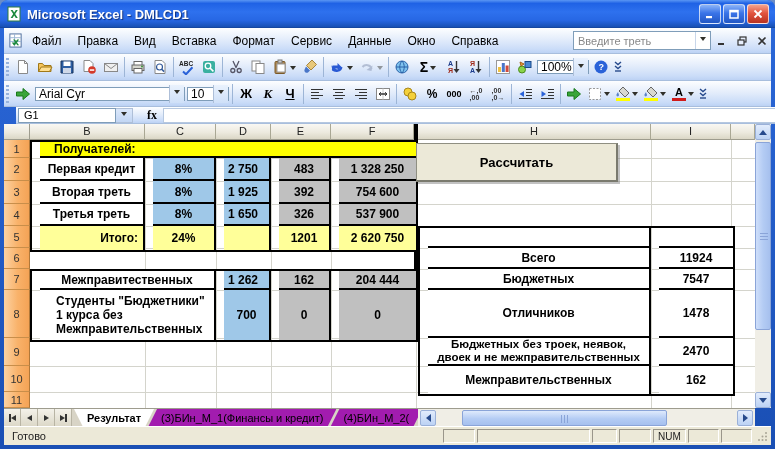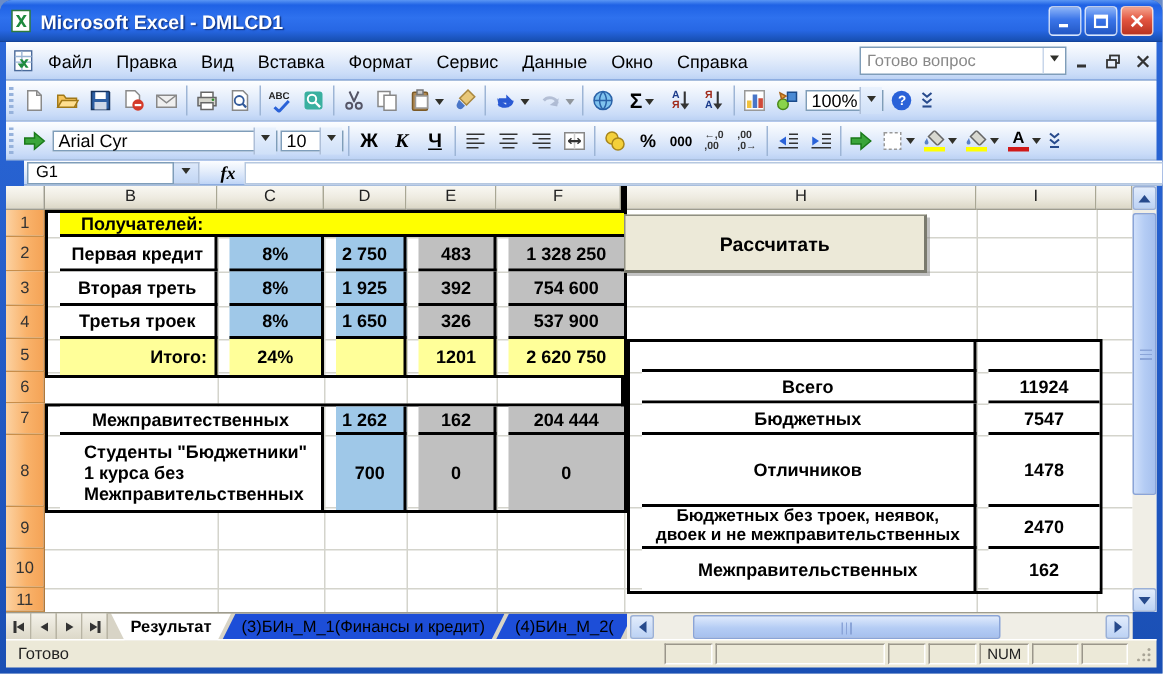--- a/index.html
+++ b/index.html
@@ -52,21 +52,21 @@
   .colorbtn { display:flex; flex-direction:column; align-items:center; justify-content:center; }
   .cbar { width:14px; height:3px; margin-top:1px; }
   .decico { display:flex; flex-direction:column; font-size:7px; line-height:7px; font-weight:bold; color:#333; }
 
   
   .formulabar { top:107px; height:17px; padding:1px 2px;margin-left:12px; }
   .namebox { width:98px; height:15px; background:#fff; border:1px solid #7f9db9; font-size:11px;
     display:flex; align-items:center; padding-left:5px; }
   .nb-arr { width:17px; height:15px; display:flex; align-items:center; justify-content:center;
     background:linear-gradient(#dce8fa,#c2d6f4); border:1px solid #aebfd8; border-left:none; }
-  .fx { font-family:"Liberation Serif",serif; font-style:italic; font-weight:bold; font-size:12px; margin:0 6px 0 14px; }
+  .fx { font-family:"Liberation Serif",serif; font-weight:bold; font-size:12px; margin:0 6px 0 14px; }
   .ffield { flex:1; height:15px; background:#fff; border:1px solid #b6c8e0; }
 
   
   .sheet { position:absolute; left:4px; top:124px; width:767px; height:284px; background:#fff; overflow:hidden; }
   .chdr { position:absolute; top:0; height:16px; background:linear-gradient(#f9f8f3,#edeadf 55%,#dbd7c6);
     border-right:1px solid #a9a794; border-bottom:1px solid #9e9c8e; font-size:11px; text-align:center;
     line-height:15px; color:#222; }
   .rhdr { position:absolute; left:0; width:26px; background:linear-gradient(90deg,#fcd2a2,#f9b26a 55%,#f4a356);
     border-right:1px solid #b0783a; border-bottom:1px solid #c88e4a; font-size:11px; color:#333;
     display:flex; align-items:center; justify-content:center; }
@@ -112,21 +112,21 @@
 
   
   .tabbar { position:absolute; left:4px; top:408px; width:751px; height:18px; background:#d8d4c6;
     border-top:1px solid #9e9c8e; display:flex; align-items:stretch; }
   .tnav { width:17px; height:17px; display:flex; align-items:center; justify-content:center;
     background:linear-gradient(#f4f2ea,#dcd8c8); border-right:1px solid #b8b4a4; }
   .tnav b { width:0; height:0; border:3.5px solid transparent; }
   .tb-l b { border-right:5px solid #333; margin-left:-3px; } .tb-r b { border-left:5px solid #333; margin-right:-3px; }
   .tbar { width:2px; height:8px; background:#333; }
   .tab { height:18px; display:flex; align-items:center; padding:0 13px; font-size:11px; white-space:nowrap;
-    background:#1d4ed8; clip-path:polygon(9px 0,100% 0,calc(100% - 9px) 100%,0 100%);
+    background:#a21caf; clip-path:polygon(9px 0,100% 0,calc(100% - 9px) 100%,0 100%);
     margin-left:-6px; filter:drop-shadow(1px 0 0 #8a8878); }
   .tab.active { background:#fff; font-weight:bold; clip-path:polygon(0 0,100% 0,calc(100% - 9px) 100%,9px 100%);
     z-index:2; margin-left:2px; }
   .hscroll { flex:1; display:flex; align-items:center; position:relative; background:#f0eee6; margin-left:-4px; }
   .hbtn { width:16px; height:16px; border-radius:2px; border:1px solid #9ab0d8;
     background:linear-gradient(180deg,#e2ecfc,#bcd2f4); display:flex; align-items:center; justify-content:center; }
   .hbtn.right { position:absolute; right:2px; }
   .hthumb { position:absolute; left:44px; width:205px; height:16px; border-radius:2px; border:1px solid #8aa4d8;
     background:linear-gradient(180deg,#dfeafc,#b4ccf4 55%,#a6c0ee); }
   .hridges { position:absolute; top:4px; left:98px; width:9px; height:8px;
@@ -185,21 +185,21 @@
     <span class="menu-item">Файл</span>
     <span class="menu-item">Правка</span>
     <span class="menu-item">Вид</span>
     <span class="menu-item">Вставка</span>
     <span class="menu-item">Формат</span>
     <span class="menu-item">Сервис</span>
     <span class="menu-item">Данные</span>
     <span class="menu-item">Окно</span>
     <span class="menu-item">Справка</span>
     <span class="qbox">
-      <span>Готово вопрос</span>
+      <span>Введите треть</span>
       <span class="ca">
           <span class="darr" style="margin:0"></span>
         </span>
     </span>
     <span class="glyphbtn">
         <svg width="10" height="10" viewBox="0 0 10 10">
           <rect x="1" y="7" width="6" height="2" fill="#333"></rect>
         </svg>
       </span>
     <span class="glyphbtn">
@@ -576,21 +576,21 @@
       <div class="c-wh">Первая кредит</div>
       <div class="c-blue">8%</div>
       <div class="c-blue al">2 750</div>
       <div class="c-gray">483</div>
       <div class="c-gray lc">1 328 250</div>
       <div class="c-wh">Вторая треть</div>
       <div class="c-blue">8%</div>
       <div class="c-blue al">1 925</div>
       <div class="c-gray">392</div>
       <div class="c-gray lc">754 600</div>
-      <div class="c-wh">Третья троек</div>
+      <div class="c-wh">Третья треть</div>
       <div class="c-blue">8%</div>
       <div class="c-blue al">1 650</div>
       <div class="c-gray">326</div>
       <div class="c-gray lc">537 900</div>
       <div class="c-lyel ar lr">Итого:</div>
       <div class="c-lyel lr">24%</div>
       <div class="c-lyel lr"></div>
       <div class="c-lyel lr">1201</div>
       <div class="c-lyel lc lr">2 620 750</div>
     </div>

